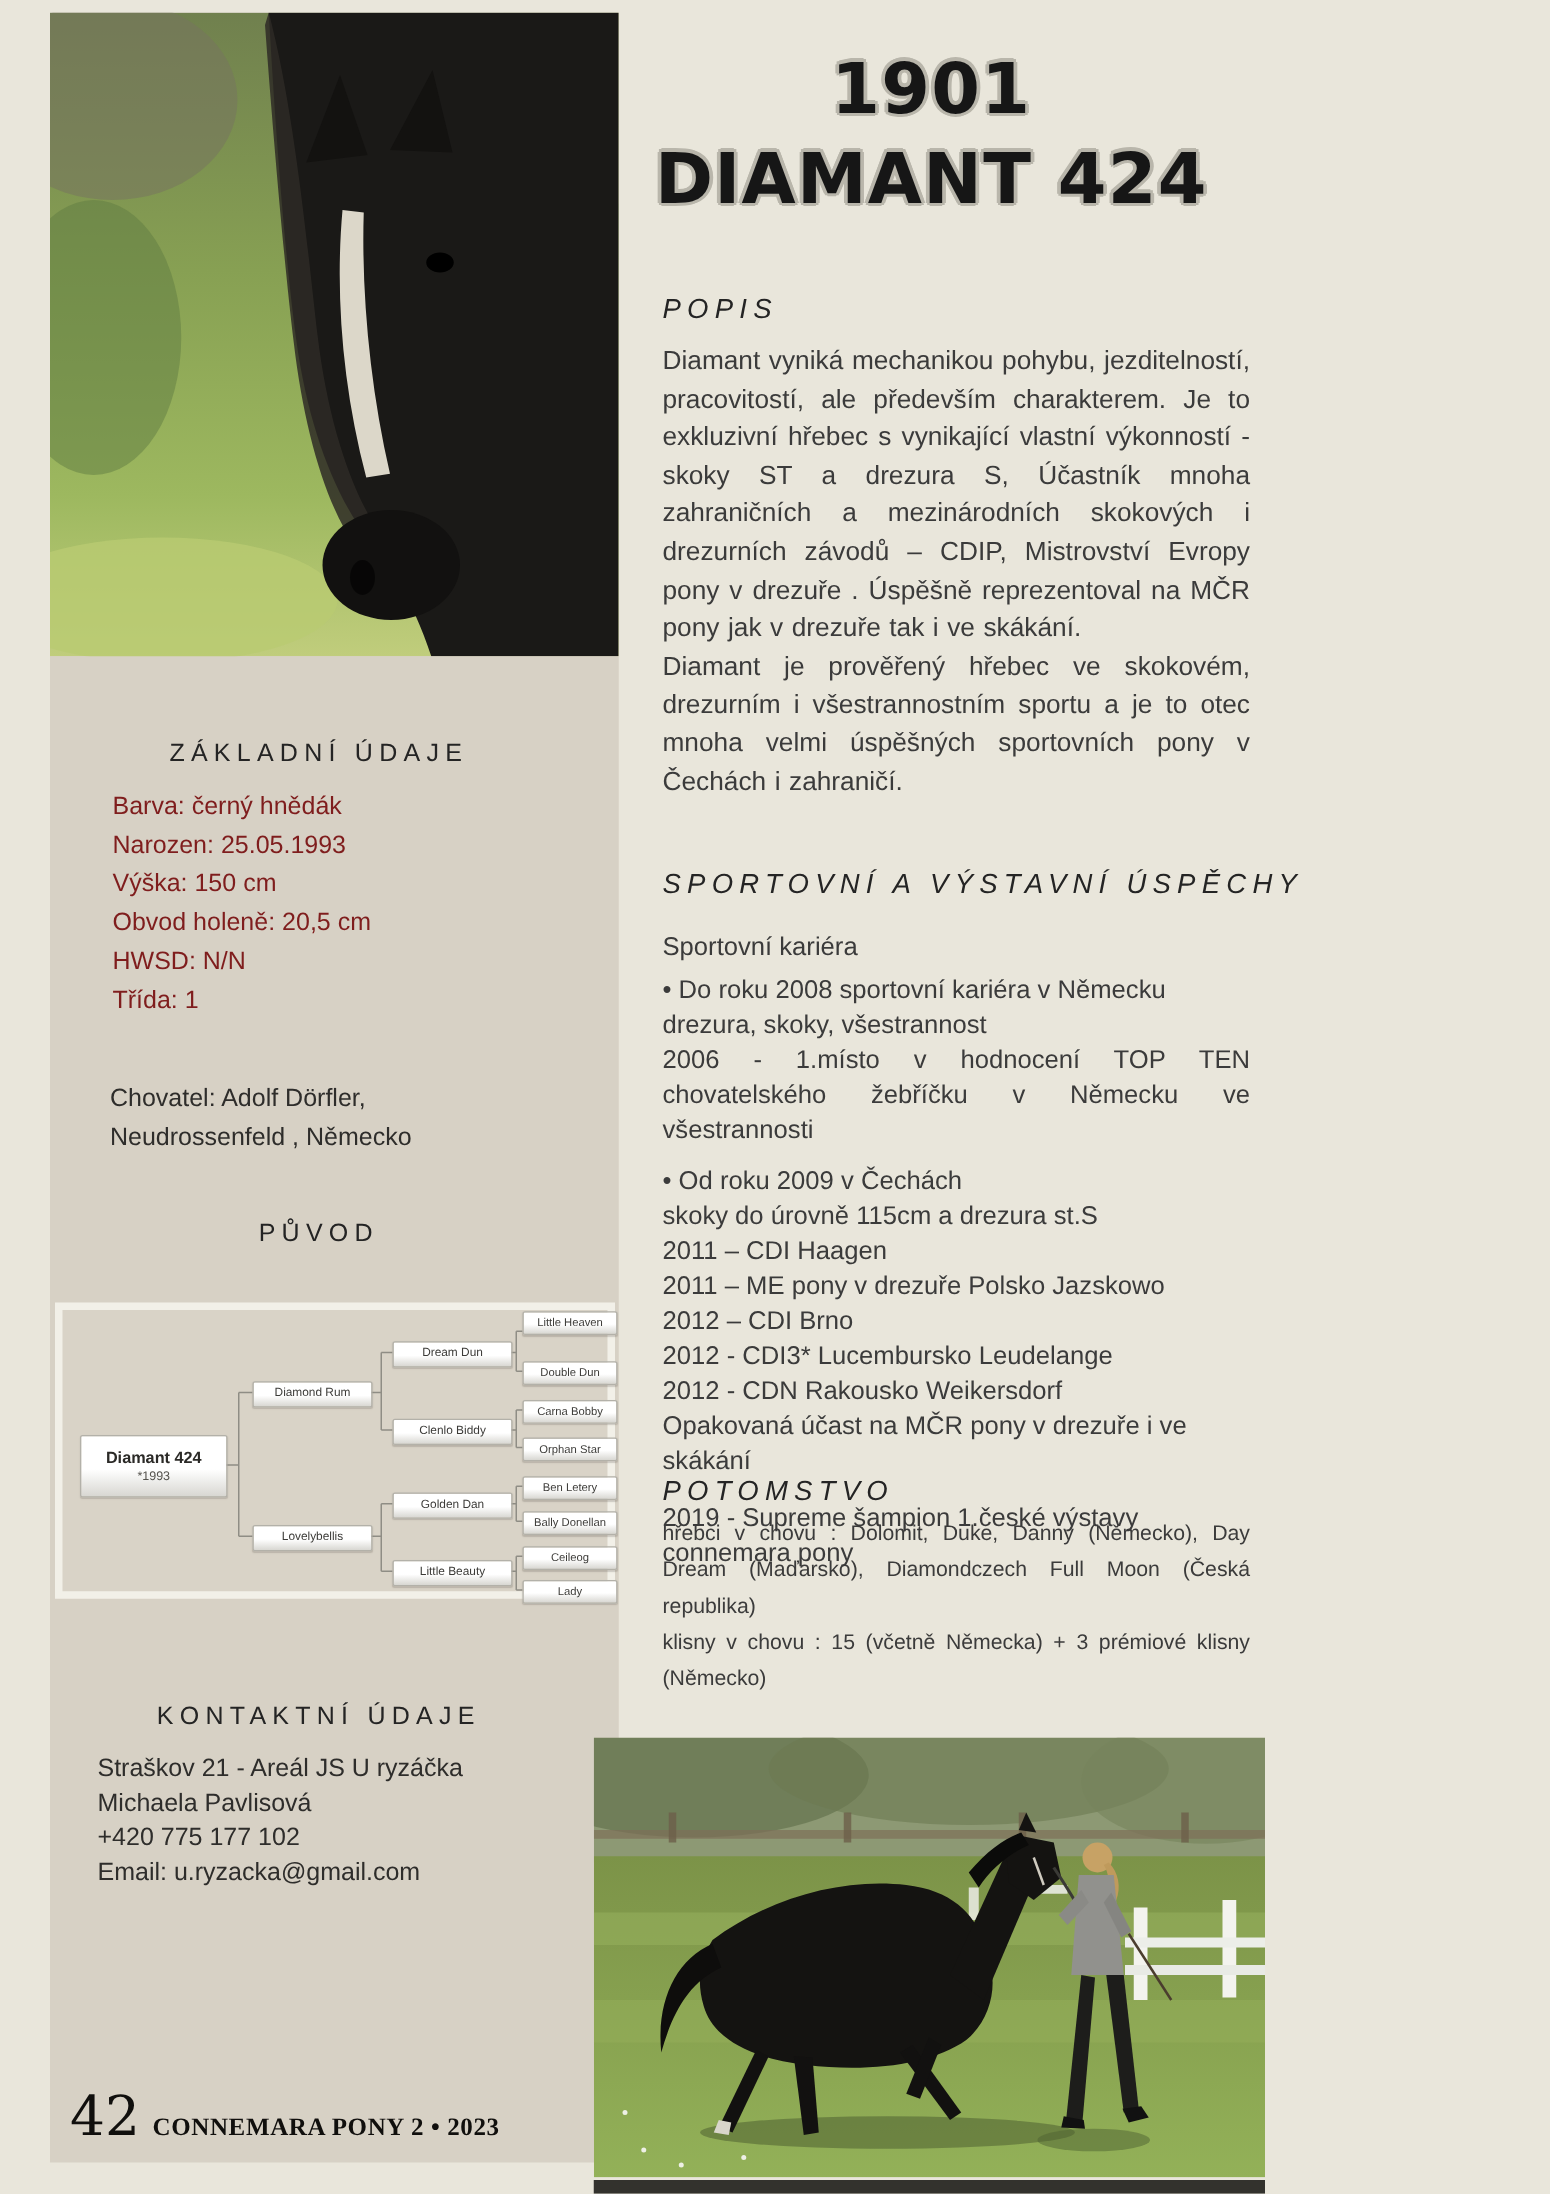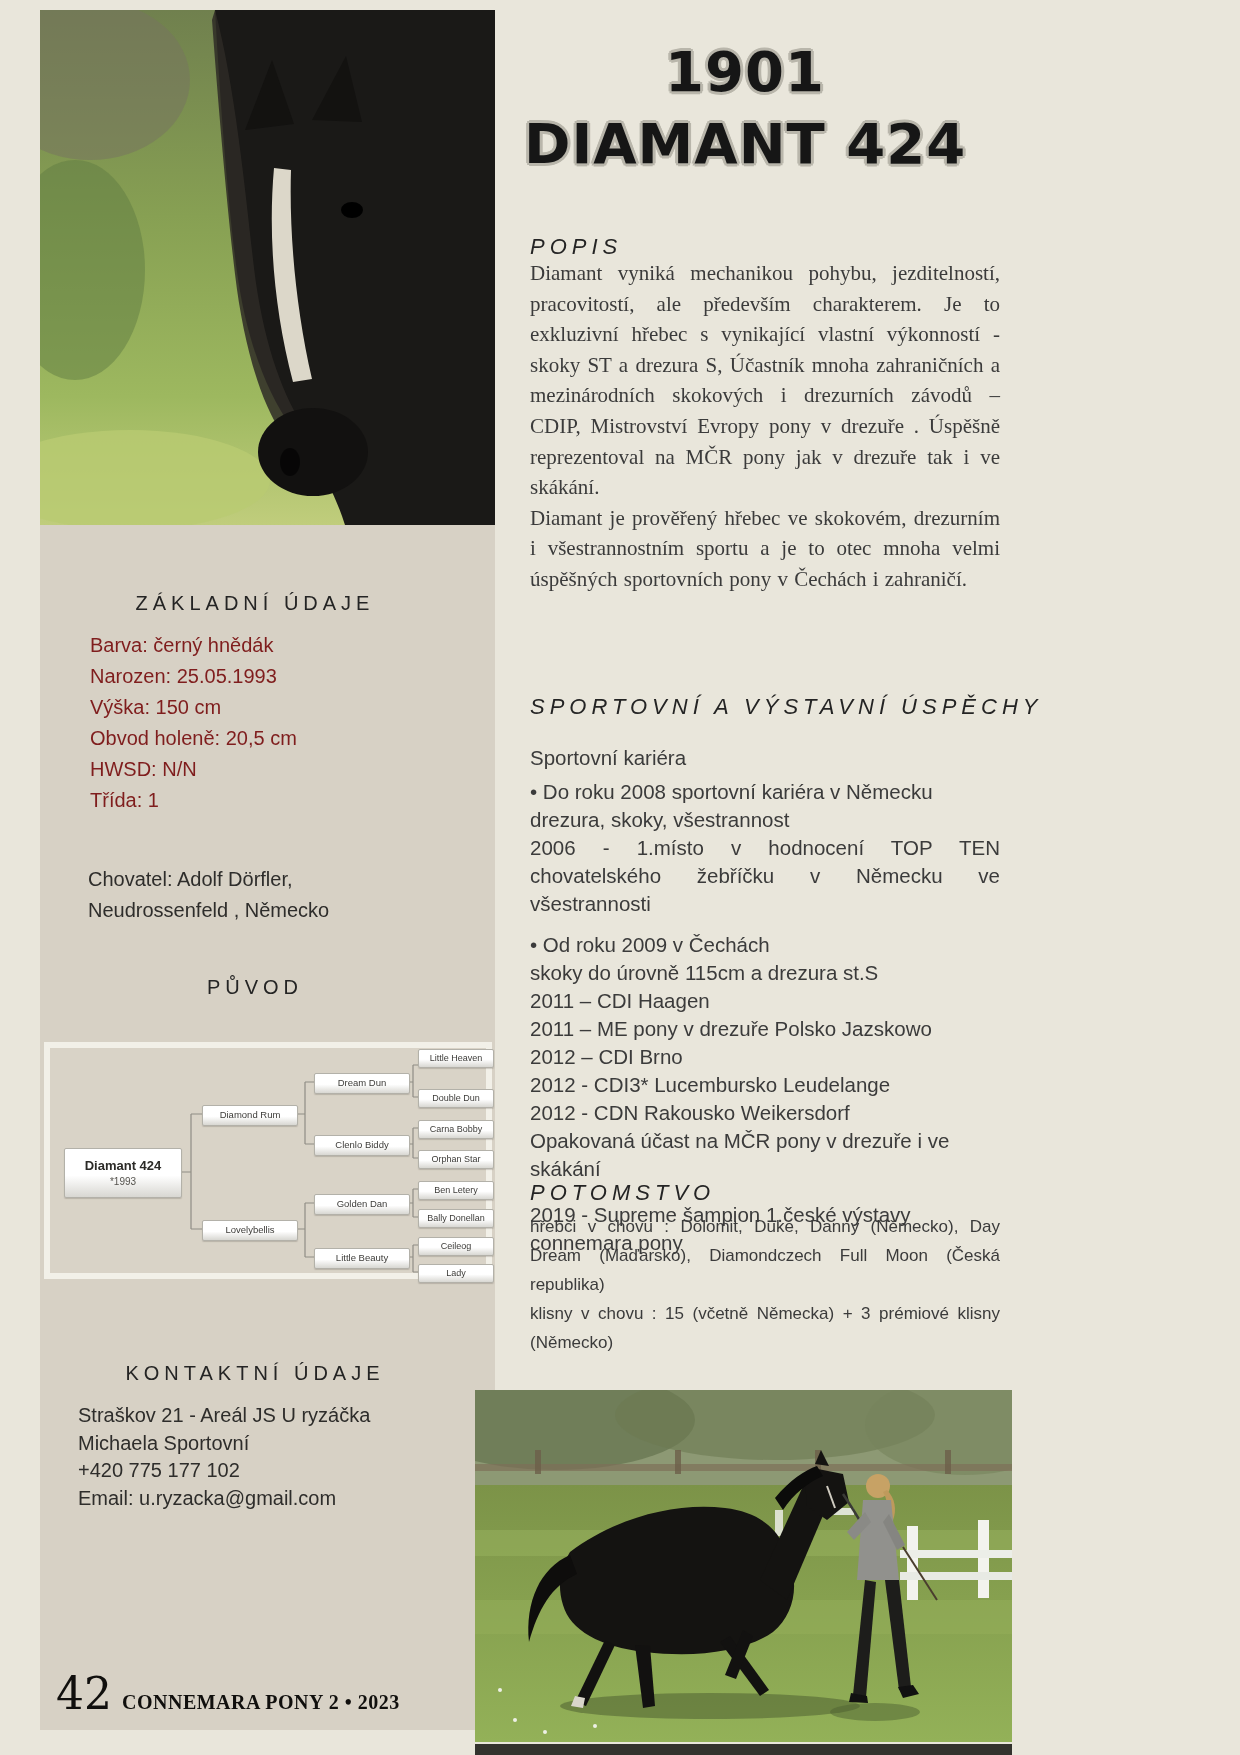--- a/index.html
+++ b/index.html
@@ -55,21 +55,21 @@
   .big-title div{
     font-family:"DejaVu Sans",sans-serif;
     font-size:56px;line-height:72px;letter-spacing:1px;color:#161616;
     text-shadow:3px 0 0 #b9b6ab,-3px 0 0 #b9b6ab,0 3px 0 #b9b6ab,0 -3px 0 #b9b6ab,
                 2px 2px 0 #b9b6ab,-2px 2px 0 #b9b6ab,2px -2px 0 #b9b6ab,-2px -2px 0 #b9b6ab;
   }
   .main-h{margin:0;font-size:22px;font-weight:400;letter-spacing:5px;color:#242424;left:530px;font-style:italic;}
   .h-popis{top:234px;}
   .h-uspechy{top:694px;}
   .h-potomstvo{top:1180px;}
-  .popis-text{left:530px;top:258px;width:470px;font-family:Liberation Serif, serif;}
+  .popis-text{left:530px;top:274px;width:470px;}
   .popis-text p{margin:0;font-size:21px;line-height:30.6px;text-align:justify;word-spacing:1px;color:#3b3b3b;}
   .career{left:530px;top:744px;width:470px;}
   .cline{font-size:20.5px;line-height:28px;color:#3b3b3b;}
   .cline.first{margin-bottom:6px;}
   .cline.just{text-align:justify;word-spacing:1px;}
   .gap13{margin-top:13px;}
   .gap18{margin-top:18px;}
   .potomstvo-text{left:530px;top:1212px;width:470px;}
   .potomstvo-text p{margin:0;font-size:17px;line-height:29px;text-align:justify;word-spacing:1px;color:#3b3b3b;}
   .trot-photo{left:475px;top:1390px;width:537px;height:352px;overflow:hidden;}
@@ -149,21 +149,21 @@
     <div class="pbox g4" style="top:133px">Ben Letery</div>
     <div class="pbox g4" style="top:161px">Bally Donellan</div>
     <div class="pbox g4" style="top:189px">Ceileog</div>
     <div class="pbox g4" style="top:216px">Lady</div>
   </div>
 
   <h2 class="abs side-h h-kontakt">KONTAKTNÍ ÚDAJE</h2>
 
   <div class="abs contact">
     <div>Straškov 21 - Areál JS U ryzáčka</div>
-    <div>Michaela Sportovní</div>
+    <div>Michaela Pavlisová</div>
     <div>+420 775 177 102</div>
     <div>Email: u.ryzacka@gmail.com</div>
   </div>
 
   <div class="abs page-footer">
     <span class="pg-num">42</span>
     <span class="pub">CONNEMARA PONY 2 • 2023</span>
   </div>
 
   <h1 class="abs big-title">

